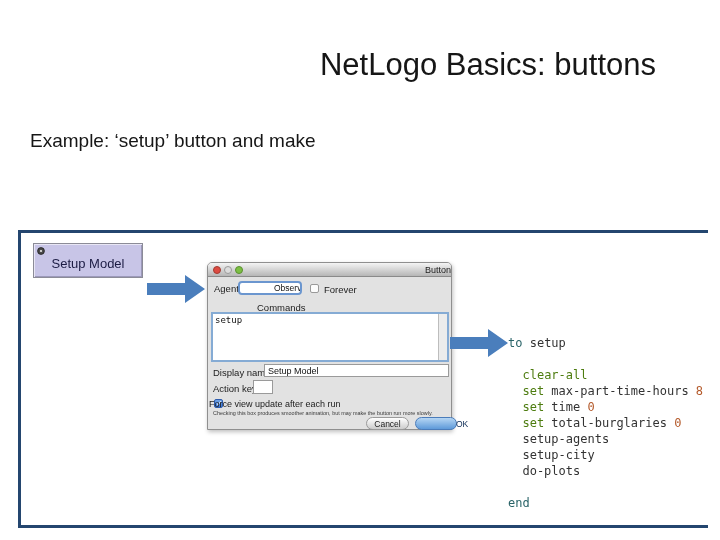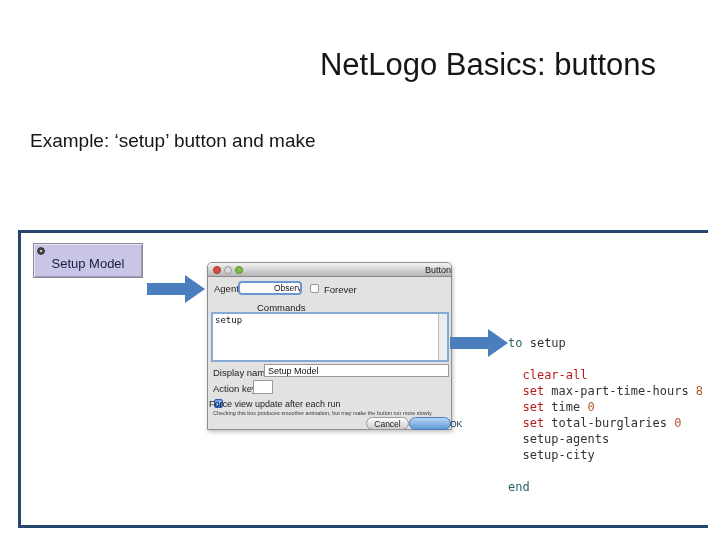--- a/index.html
+++ b/index.html
@@ -84,29 +84,29 @@
   .tfield { position:absolute; background:#fff; border:1px solid #9a9a9a; font-size:9px; color:#111; }
   .note {
     position:absolute; left:5px; top:147px; font-size:8px; color:#3a3a3a;
     transform:scale(0.68); transform-origin:0 0; white-space:nowrap;
   }
   .pill {
     position:absolute; top:154px; height:13px; border-radius:7px;
     font-size:8.5px; line-height:12px; text-align:center; color:#222;
   }
   .pill.cancel { left:158px; width:43px; background:linear-gradient(#ffffff,#cccccc); border:1px solid #9a9a9a;text-align:center; }
-  .pill.ok { left:201px; width:28px; background:linear-gradient(#b6d6f4,#5e9ad9); border:1px solid #4b7cba; color:#0d2b55;padding-left:40px; }
+  .pill.ok { left:207px; width:28px; background:linear-gradient(#b6d6f4,#5e9ad9); border:1px solid #4b7cba; color:#0d2b55;padding-left:40px; }
   
   .code {
     position:absolute; left:508px; top:323px;
     font-family:"DejaVu Sans Mono", monospace; font-size:12px; line-height:16px;margin-top:12px;
   }
   .code-line { white-space:pre; }
   .kw   { color:#2a6468; }
-  .cmd  { color:#b91c1c; }
+  .cmd  { color:#4d7c0f; }
   .num  { color:#b45a2b; }
   .plain{ color:#333333; }
 </style>
 </head>
 <body>
 
 <div class="slide">
 
   <div class="page-title">NetLogo Basics: buttons</div>
   <div class="subtitle">Example: ‘setup’ button and make</div>
@@ -170,17 +170,18 @@
 
   <div class="code">
       <div class="code-line"><span class="kw">to</span><span class="plain"> setup</span></div>
       <div class="code-line">&nbsp;</div>
       <div class="code-line"><span class="plain">  </span><span class="cmd">clear-all</span></div>
       <div class="code-line"><span class="plain">  </span><span class="cmd">set</span><span class="plain"> max-part-time-hours </span><span class="num">8</span></div>
       <div class="code-line"><span class="plain">  </span><span class="cmd">set</span><span class="plain"> time </span><span class="num">0</span></div>
       <div class="code-line"><span class="plain">  </span><span class="cmd">set</span><span class="plain"> total-burglaries </span><span class="num">0</span></div>
       <div class="code-line"><span class="plain">  setup-agents</span></div>
       <div class="code-line"><span class="plain">  setup-city</span></div>
+      <div class="code-line"><span class="plain">  do-plots</span></div>
       <div class="code-line">&nbsp;</div>
       <div class="code-line"><span class="kw">end</span></div>
     </div>
 
 </div>
 
 </body></html>

